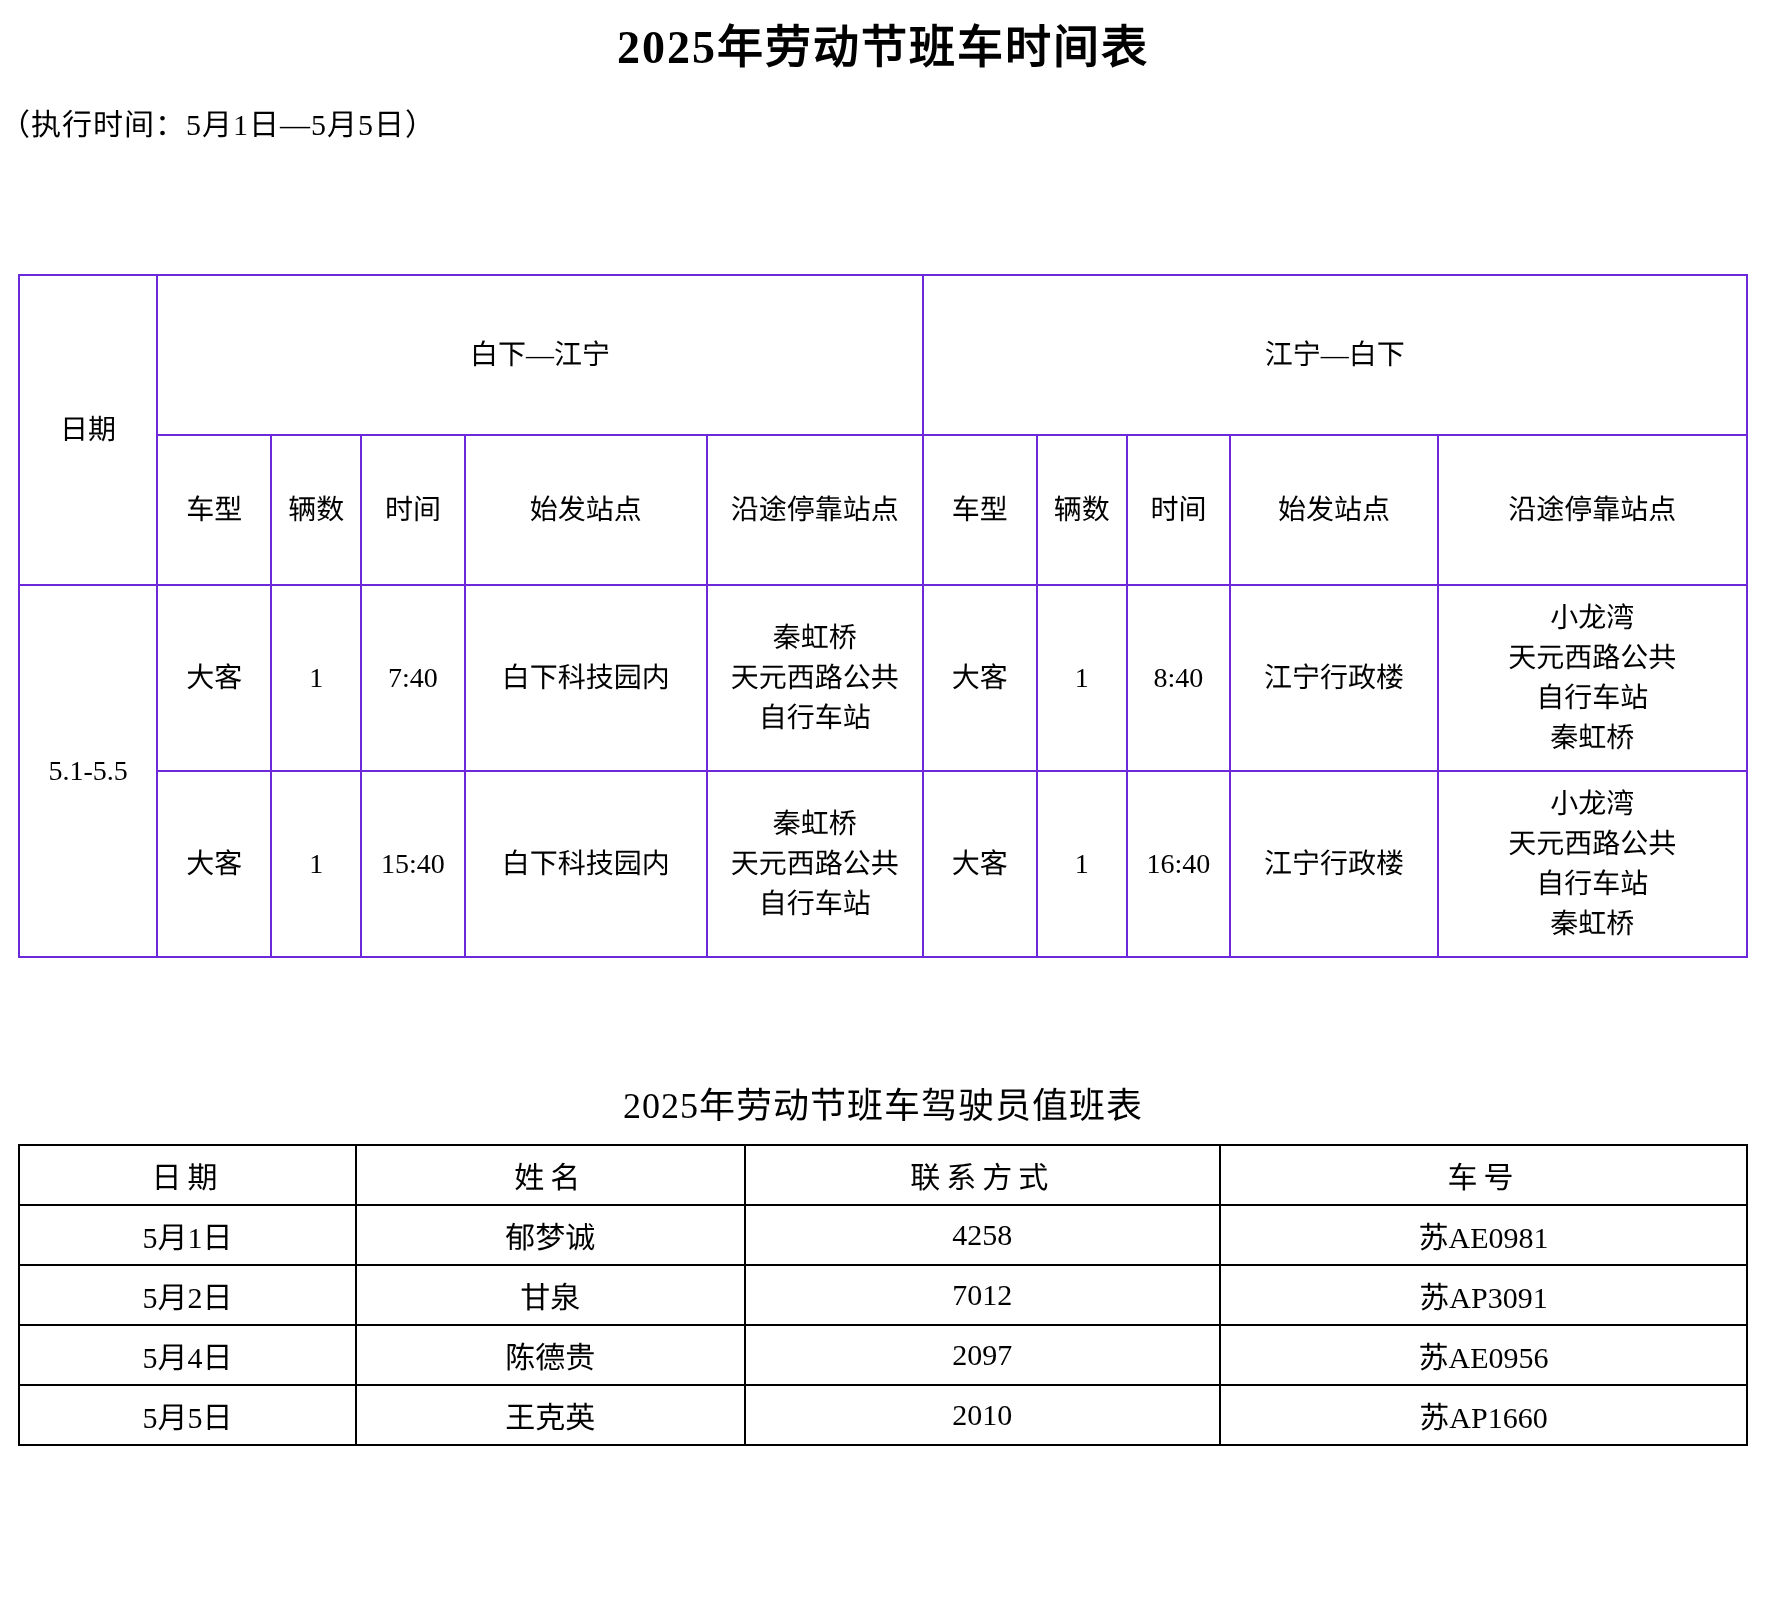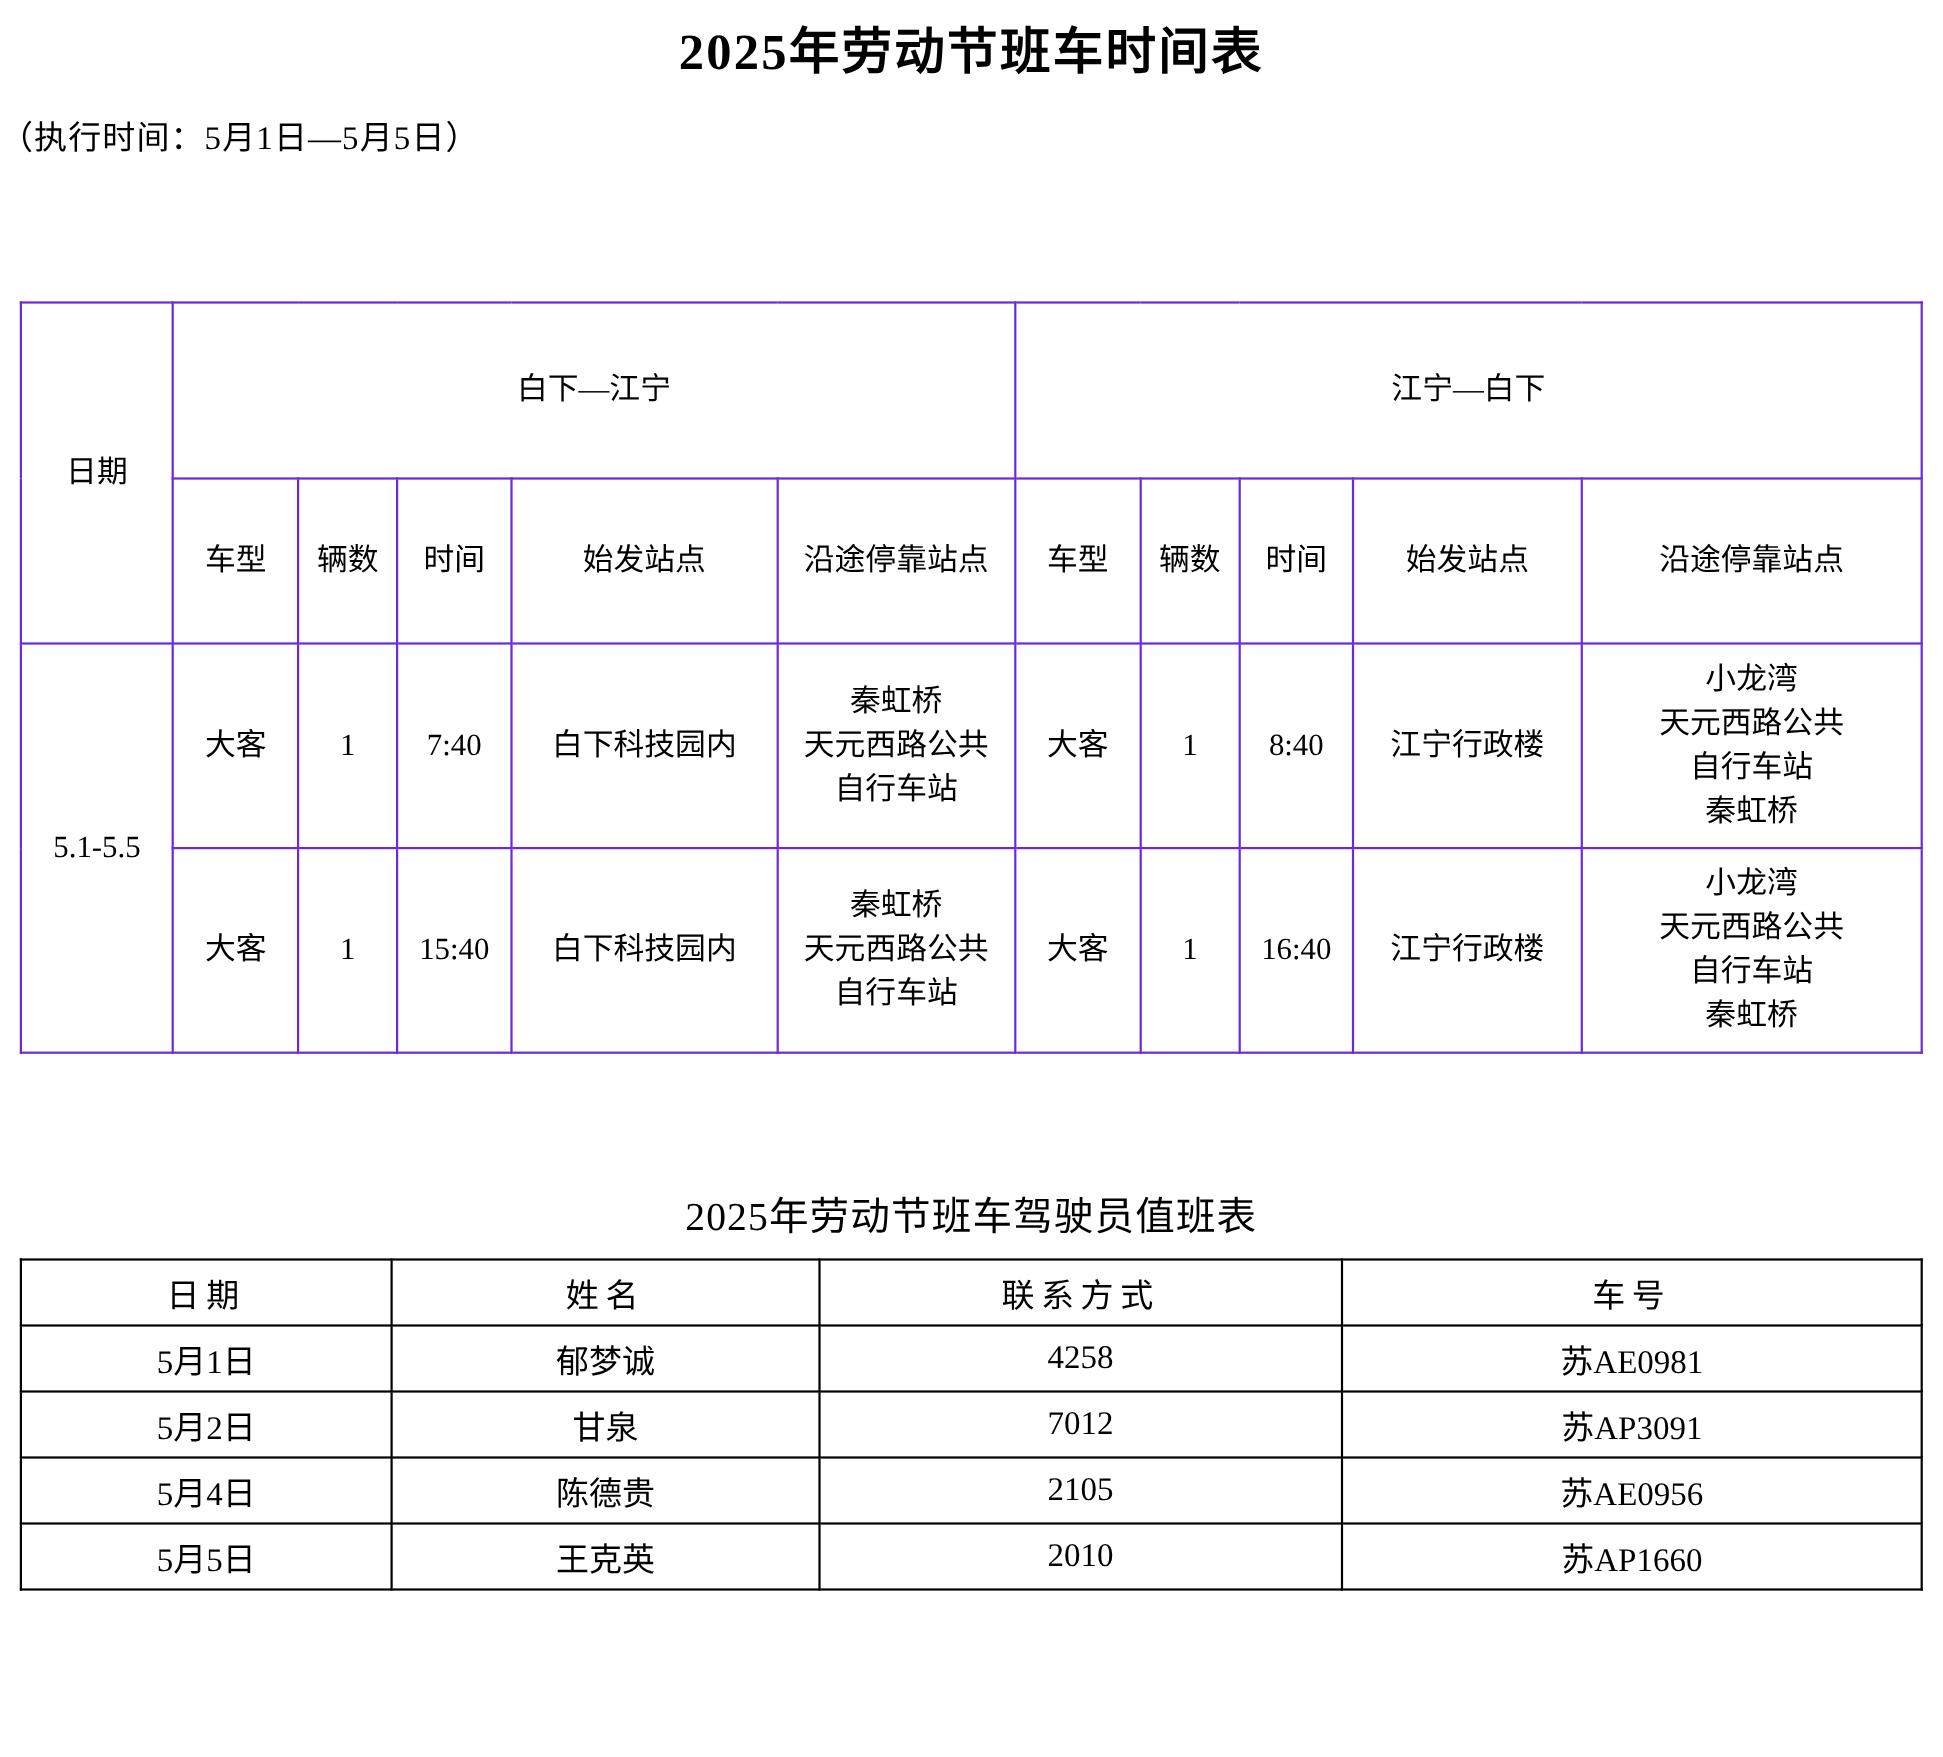--- a/index.html
+++ b/index.html
@@ -195,21 +195,21 @@
         </tr>
         <tr>
           <td>5月2日</td>
           <td>甘泉</td>
           <td>7012</td>
           <td>苏AP3091</td>
         </tr>
         <tr>
           <td>5月4日</td>
           <td>陈德贵</td>
-          <td>2105</td>
+          <td>2097</td>
           <td>苏AE0956</td>
         </tr>
         <tr>
           <td>5月5日</td>
           <td>王克英</td>
           <td>2010</td>
           <td>苏AP1660</td>
         </tr>
       </tbody>
     </table>

